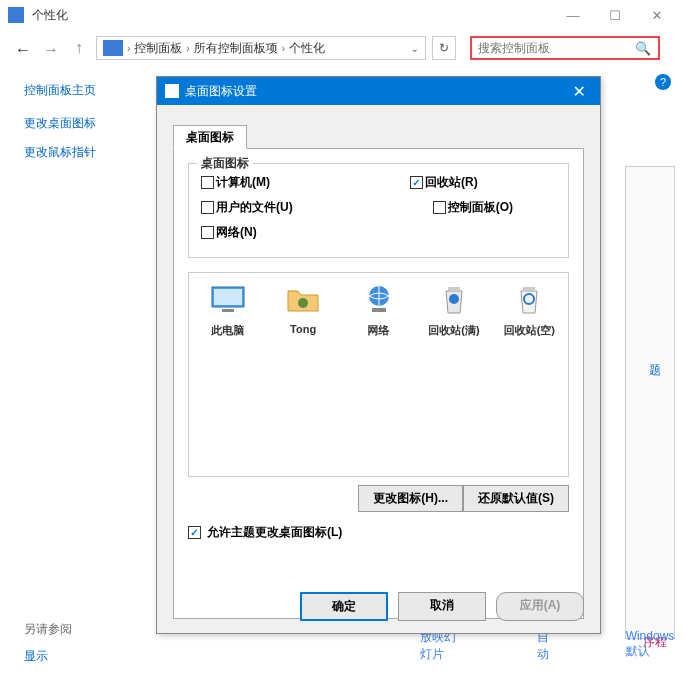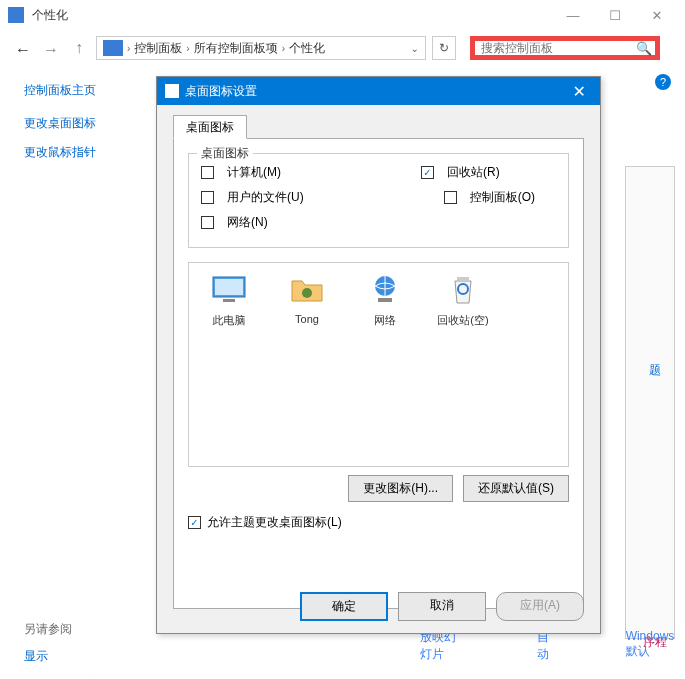--- a/index.html
+++ b/index.html
@@ -15,58 +15,58 @@
 
 .navbar { height: 36px; display: flex; align-items: center; padding: 0 12px; gap: 6px; }
 .nav-arrow { width: 22px; height: 22px; display: flex; align-items: center; justify-content: center; color: #888; font-size: 16px; }
 .nav-arrow.enabled { color: #333; }
 .addr-icon { width: 20px; height: 16px; background: #3a7bd5; }
 .breadcrumb { flex: 1; display: flex; align-items: center; border: 1px solid #ccc; height: 24px; padding: 0 6px; gap: 4px; max-width: 330px; }
 .bc-item { color: #333; font-size: 12px; }
 .bc-sep { color: #666; font-size: 10px; }
 .bc-drop { margin-left: auto; color: #666; font-size: 10px; }
 .refresh { width: 24px; height: 24px; border: 1px solid #ccc; display: flex; align-items: center; justify-content: center; color: #555; }
-.search { flex: 1; border: 5px solid #ef4444; height: 24px; display: flex; align-items: center; padding: 0 6px; max-width: 190px; margin-left: 8px; }
+.search { flex: 1; border: 2px solid #ef4444; height: 24px; display: flex; align-items: center; padding: 0 6px; max-width: 190px; margin-left: 8px; }
 .search input { border: none; outline: none; flex: 1; font-size: 12px; background: transparent; }
 .search .mag { color: #888; font-size: 13px; }
 
 
 .body { display: flex; height: calc(100% - 66px); position: relative; }
 .sidebar { width: 160px; padding: 16px 0 0 24px; }
 .sidebar .main-link { color: #0066cc; font-size: 12px; margin-bottom: 16px; }
 .sidebar .link { color: #0066cc; font-size: 12px; margin-bottom: 12px; cursor: pointer; }
 .sidebar .section-label { color: #6d6d6d; font-size: 12px; margin-top: 460px; margin-bottom: 10px; }
 
 .content { flex: 1; position: relative; }
 .help-icon { position: absolute; right: 14px; top: 8px; width: 16px; height: 16px; background: #0078d7; color: #fff; border-radius: 50%; display: flex; align-items: center; justify-content: center; font-size: 11px; }
 
 
 .dialog { position: absolute; left: 156px; top: 76px; width: 445px; height: 558px; background: #f0f0f0; border: 1px solid #888; box-shadow: 2px 2px 6px rgba(0,0,0,.2); }
 .dlg-title { height: 28px; background: #0078d7; color: #fff; display: flex; align-items: center; padding: 0 8px; font-size: 12px; }
 .dlg-title .dlg-icon { width: 14px; height: 14px; background: #fff; margin-right: 6px; display:inline-block; }
 .dlg-title .dlg-close { margin-left: auto; font-size: 16px; cursor: pointer; padding: 0 6px; }
-.dlg-body { padding: 10px 16px; background: #f0f0f0; height: calc(100% - 28px); position: relative; }
+.dlg-body { padding: 20px 16px; background: #f0f0f0; height: calc(100% - 28px); position: relative; font-weight: bold; }
 
 .tabbar { border-bottom: 1px solid #aaa; height: 24px; display: flex; }
 .tab { border: 1px solid #aaa; border-bottom: 1px solid #fff; background: #fff; padding: 3px 12px; font-size: 12px; margin-bottom: -1px; }
 
 .tabpanel { border: 1px solid #aaa; border-top: none; background: #fff; padding: 14px; height: 470px; position: relative; }
 
 .group { border: 1px solid #ccc; padding: 10px 12px 8px; margin-bottom: 14px; position: relative; }
 .group .legend { position: absolute; top: -9px; left: 8px; background: #fff; padding: 0 4px; font-size: 12px; color: #333; }
 .chk-row { display: flex; gap: 140px; margin-bottom: 8px; }
-.chk { display: flex; align-items: center; gap: 13px; font-size: 12px; }
+.chk { display: flex; align-items: center; gap: 2px; font-size: 12px; }
 .chk-box { width: 13px; height: 13px; border: 1px solid #333; display: flex; align-items: center; justify-content: center; font-size: 10px; color: #0078d7; }
 
 .icon-list { border: 1px solid #ccc; height: 205px; padding: 10px; display: flex; gap: 18px; align-items: flex-start; }
 .icon-item { width: 60px; display: flex; flex-direction: column; align-items: center; gap: 8px; }
 .icon-glyph { width: 36px; height: 32px; display: flex; align-items: center; justify-content: center; }
 .icon-label { font-size: 11px; color: #333; text-align: center; white-space: nowrap; }
 
-.btn-row { display: flex; gap: 10px; justify-content: flex-end; margin-top: 8px; }
+.btn-row { display: flex; justify-content: flex-end; margin-top: 8px; }
 .btn { border: 1px solid #999; background: #e9e9e9; padding: 4px 14px; font-size: 12px; min-width: 88px; text-align: center; cursor: pointer; }
 .btn.disabled { color: #999; border-radius: 10px; }
 
 .allow-theme { display: flex; align-items: center; gap: 6px; font-size: 12px; margin-top: 12px; }
 
 .dlg-footer { position: absolute; bottom: 12px; right: 16px; display: flex; gap: 10px; }
 .dlg-footer .btn.primary { border: 2px solid #0078d7; }
 
 .bg-frag { position: absolute; right: 10px; top: 100px; bottom: 40px; width: 50px; border: 1px solid #ccc; background: #fafafa; }
 .bg-text1 { position: absolute; right: 24px; top: 296px; color: #0066cc; font-size: 12px; }
@@ -205,20 +205,30 @@
                 <circle cx="15" cy="12" r="10" fill="#3d8de0"></circle>
                 <path d="M5 12 Q15 6 25 12 M5 12 Q15 18 25 12 M15 2 L15 22" stroke="#fff" fill="none"></path>
                 <rect x="8" y="24" width="14" height="4" fill="#888"></rect>
               </svg>
           </span>
           <span class="icon-label">网络</span>
         </div>
         <div class="icon-item">
           <span class="icon-glyph">
             <svg class="bin-icon" viewBox="0 0 28 32">
+                <path d="M6 8 L22 8 L20 30 L8 30 Z" fill="#e8e8e8" stroke="#999"></path>
+                <circle cx="14" cy="16" r="5" fill="#2a7ad6"></circle>
+                <rect x="8" y="4" width="12" height="4" fill="#ccc"></rect>
+              </svg>
+          </span>
+          <span class="icon-label">回收站(满)</span>
+        </div>
+        <div class="icon-item">
+          <span class="icon-glyph">
+            <svg class="bin-icon" viewBox="0 0 28 32">
                 <path d="M6 8 L22 8 L20 30 L8 30 Z" fill="#f5f5f5" stroke="#999"></path>
                 <circle cx="14" cy="16" r="5" fill="none" stroke="#2a7ad6" stroke-width="2"></circle>
                 <rect x="8" y="4" width="12" height="4" fill="#ccc"></rect>
               </svg>
           </span>
           <span class="icon-label">回收站(空)</span>
         </div>
       </div>
 
       <div class="btn-row">

